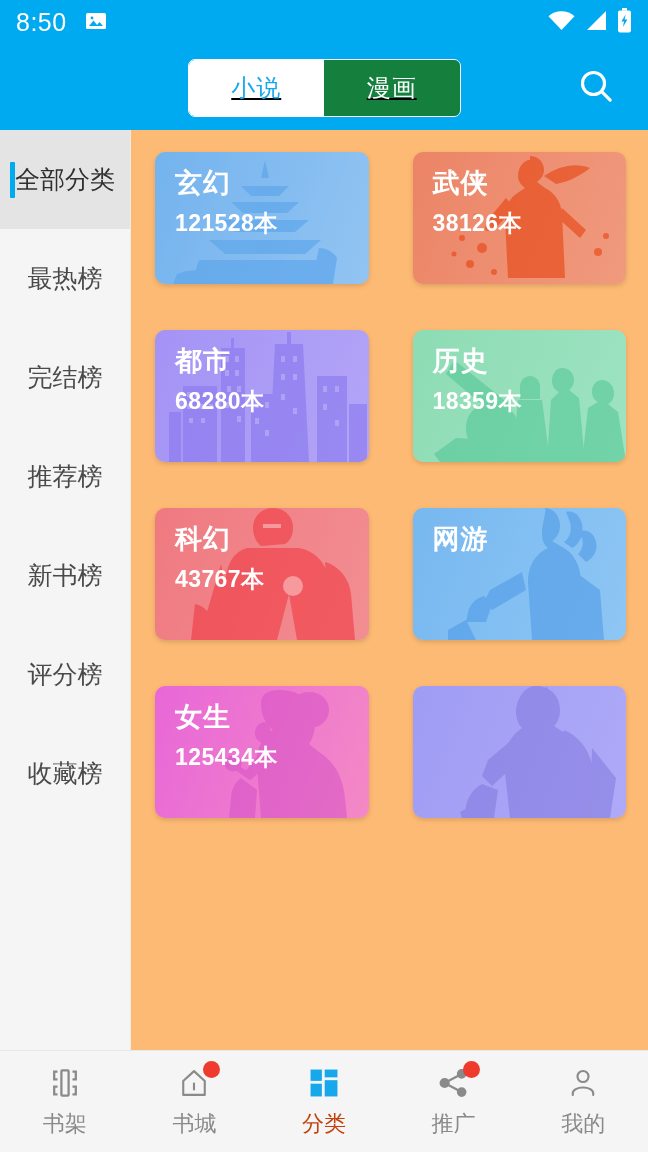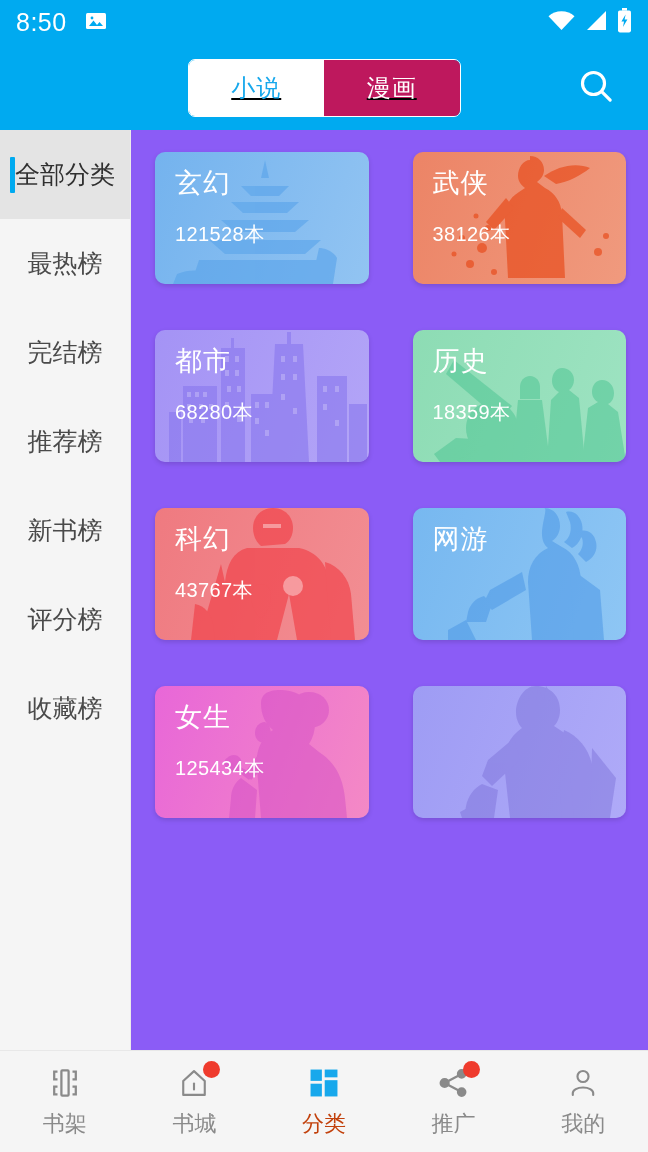--- a/index.html
+++ b/index.html
@@ -26,55 +26,55 @@
   }
   .segmented {
     display:flex; border:1.5px solid #ffffff; border-radius:7px;
     overflow:hidden; height:58px; width:273px;text-decoration:underline;
   }
   .seg {
     flex:1 1 50%; display:flex; align-items:center; justify-content:center;
     font-size:24px; letter-spacing:1px; cursor:pointer;
   }
   .seg.active { background:#ffffff; color:#17a8ec; }
-  .seg.inactive { background:#be185d; color:#ffffff; }
+  .seg.inactive { background:#15803d; color:#ffffff; }
   .search-btn {
     position:absolute; right:26px; top:50%; transform:translateY(-50%);
     width:52px; height:52px; display:flex; align-items:center; justify-content:center;
     cursor:pointer;
   }
 
   
   .body-wrap { flex:1 1 auto; display:flex; min-height:0; background:#ffffff; }
 
   .sidebar {
     width:131px; flex:0 0 131px; background:#f5f5f5; padding-top:0;
     border-right:1px solid #ebebeb;
   }
   .side-item {
-    height:89px; display:flex; align-items:center; justify-content:center;
+    height:99px; display:flex; align-items:center; justify-content:center;
     position:relative; font-size:25px; color:#4a4a4a; cursor:pointer;
   }
   .side-item.active { background:#e4e4e4; color:#303030; }
   .side-item.active .side-bar-ind {
     position:absolute; left:10px; top:50%; transform:translateY(-50%);
     width:5px; height:36px; background:#00AAF0; border-radius:1px;
   }
 
-  .content { flex:1 1 auto; background:#8b5cf6; padding:22px 22px 0 24px; }
+  .content { flex:1 1 auto; background:#fdba74; padding:22px 22px 0 24px;font-weight:bold; }
   .grid { display:grid; grid-template-columns:1fr 1fr; column-gap:44px; row-gap:46px; }
   .card {
     position:relative; height:132px; border-radius:10px; overflow:hidden;
     box-shadow:0 2px 5px rgba(0,0,0,.14); cursor:pointer;
   }
   .card-art { position:absolute; inset:0; }
   .card-art svg { position:absolute; right:0; bottom:0; height:100%; }
   .card-txt { position:relative; z-index:2; padding:16px 0 0 20px; color:#fff; }
   .card-name { font-size:27px; line-height:1.18; letter-spacing:1px; }
-  .card-count { font-size:20px; margin-top:21px; letter-spacing:.4px; }
+  .card-count { font-size:23px; margin-top:8px; letter-spacing:.4px; }
 
   
   .bottomnav {
     height:102px; flex:0 0 102px; background:#f5f5f5;
     border-top:1px solid #e8e8e8; display:flex; align-items:center;
   }
   .nav-item {
     flex:1 1 20%; display:flex; flex-direction:column; align-items:center;
     justify-content:center; gap:7px; position:relative; cursor:pointer;
   }

